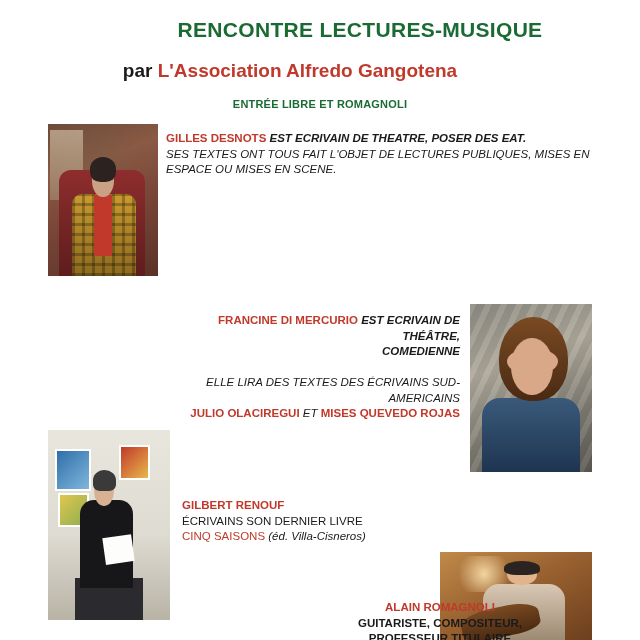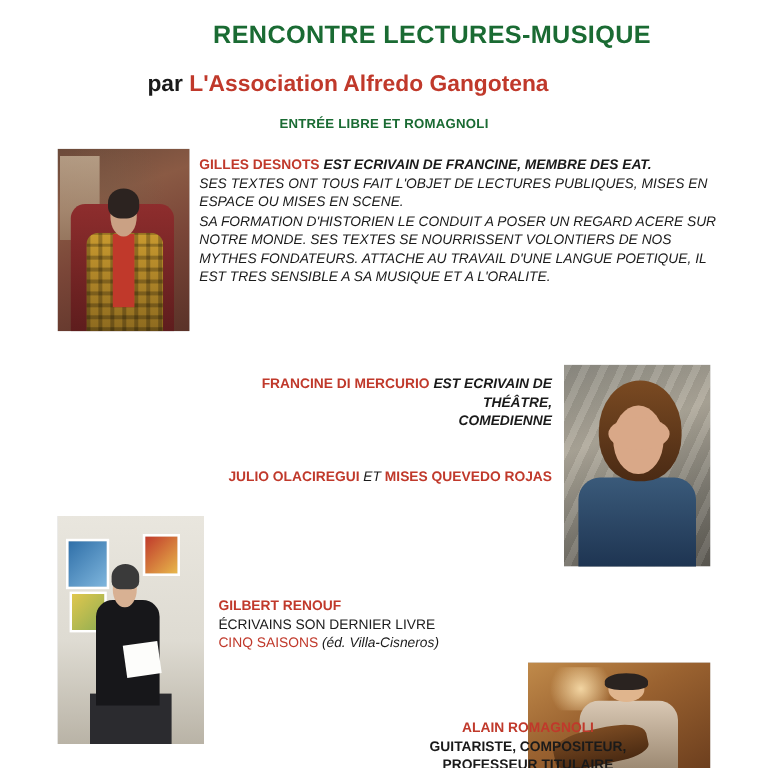--- a/index.html
+++ b/index.html
@@ -247,40 +247,40 @@
       <div class="win"></div>
       <div class="chairback"></div>
       <div class="jacket"></div>
       <div class="shirt"></div>
       <div class="head"></div>
       <div class="hair"></div>
     </div>
   </div>
 
   <div class="blk italic" id="block-desnots">
-    <span class="name-red">GILLES DESNOTS</span><span class="bold"> EST ECRIVAIN DE FRANCINE, MEMBRE DES EAT.</span><br>
+    <span class="name-red">GILLES DESNOTS</span><span class="bold"> EST ECRIVAIN DE THEATRE, POSER DES EAT.</span><br>
     <span>SES TEXTES ONT TOUS FAIT L'OBJET DE LECTURES PUBLIQUES, MISES EN ESPACE OU MISES EN SCENE.</span><br>
-    <span>SA FORMATION D'HISTORIEN LE CONDUIT A POSER UN REGARD ACERE SUR NOTRE MONDE. SES TEXTES SE NOURRISSENT VOLONTIERS DE NOS MYTHES FONDATEURS. ATTACHE AU TRAVAIL D'UNE LANGUE POETIQUE, IL EST TRES SENSIBLE A SA MUSIQUE ET A L'ORALITE.</span><br>
+    <br>
   </div>
 
   <div class="photo" id="photo-mercurio" style="left:470px; top:304px; width:122px; height:168px;">
     <div class="inner">
       <div class="rock"></div>
       <div class="body"></div>
       <div class="hair"></div>
       <div class="head"></div>
       <div class="hair2"></div>
     </div>
   </div>
 
   <div class="blk italic" id="block-mercurio">
     <span class="name-red">FRANCINE DI MERCURIO</span><span class="bold"> EST ECRIVAIN DE THÉÂTRE,</span><br>
     <span class="bold">COMEDIENNE</span><br>
     <br>
-    <br>
+    <span>ELLE LIRA DES TEXTES DES ÉCRIVAINS SUD-AMERICAINS</span><br>
     <span class="red bold" style="font-style:normal">JULIO OLACIREGUI</span><span> ET </span><span class="red bold" style="font-style:normal">MISES QUEVEDO ROJAS</span>
   </div>
 
   <div class="photo" id="photo-renouf" style="left:48px; top:430px; width:122px; height:190px;">
     <div class="inner">
       <div class="art1"></div>
       <div class="art2"></div>
       <div class="art3"></div>
       <div class="legs"></div>
       <div class="torso"></div>

